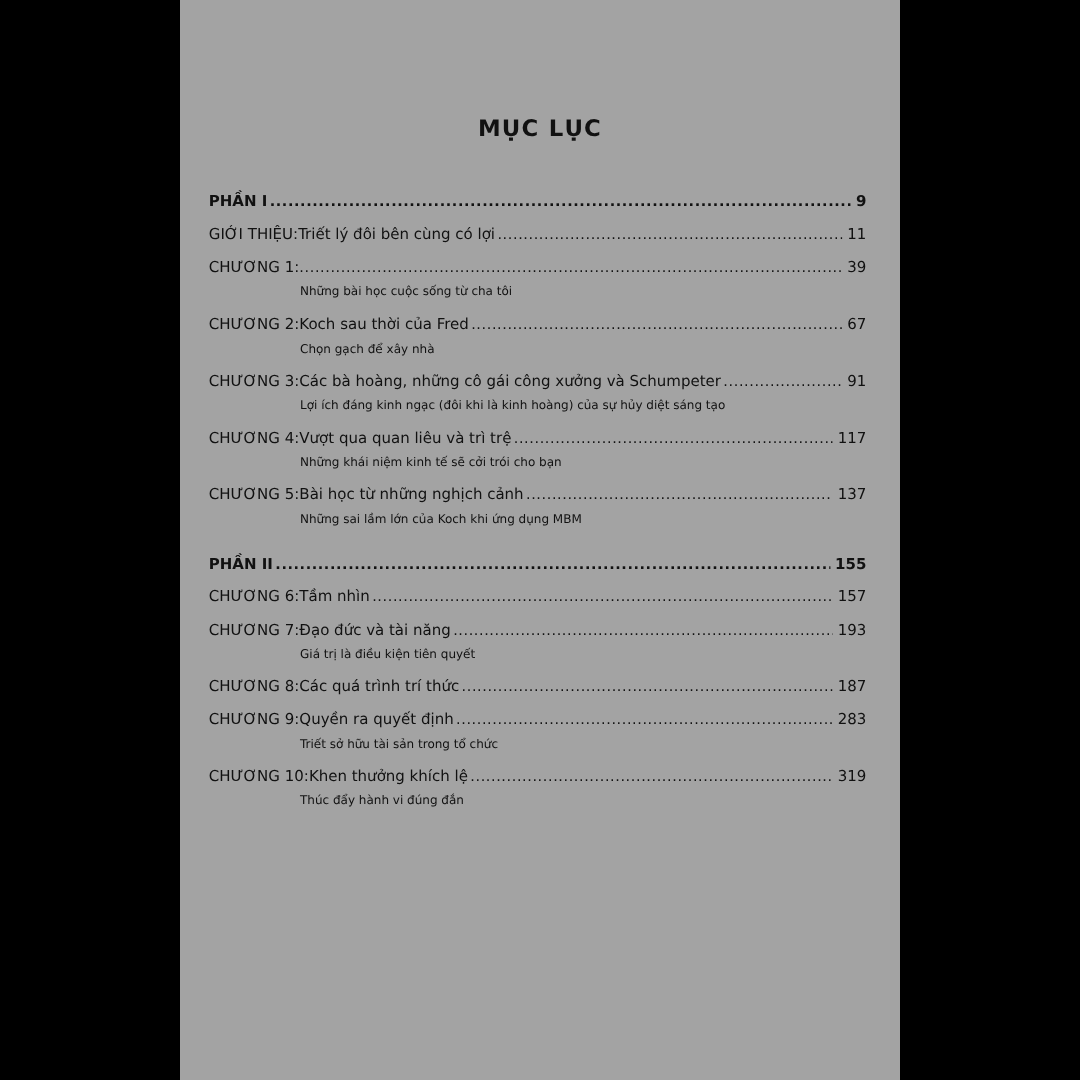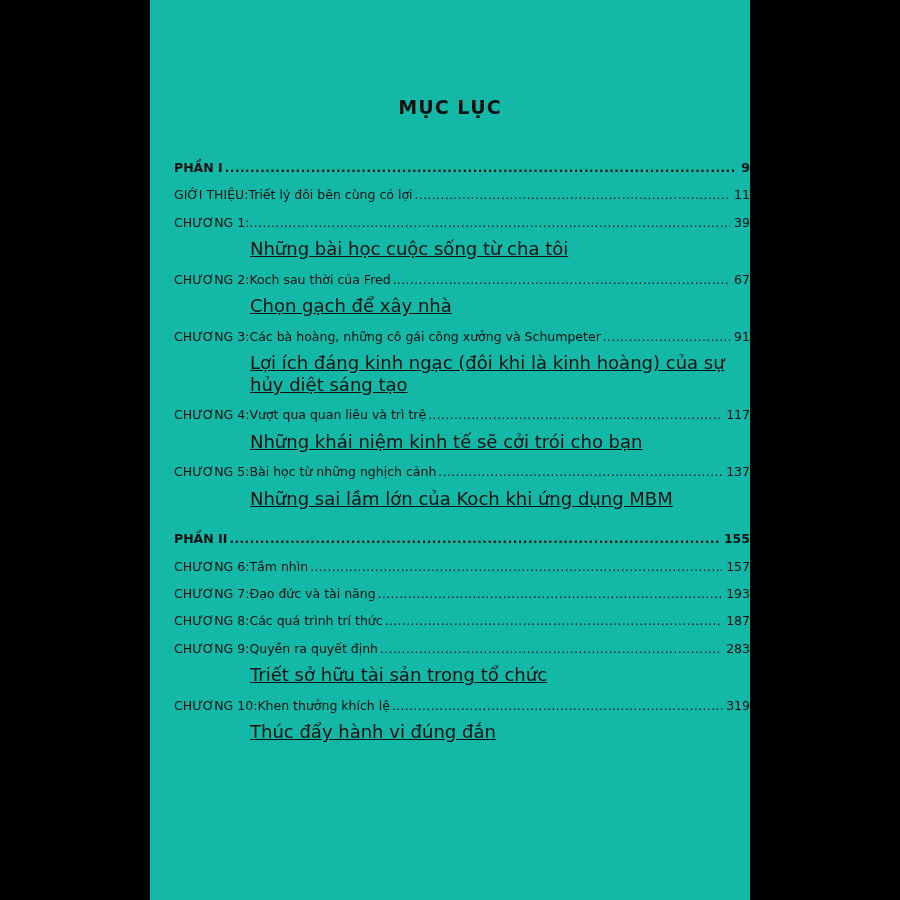--- a/index.html
+++ b/index.html
@@ -12,33 +12,33 @@
     height: 900px;
     overflow: hidden;
     font-family: "DejaVu Sans", sans-serif;
   }
   #page {
     position: absolute;
     left: 150px;
     top: 0;
     width: 600px;
     height: 900px;
-    background: #14b8a6;
+    background: #a3a3a3;
   }
   #title {
     text-align: center;
     font-size: 19px;
     font-weight: bold;
     letter-spacing: 1px;
     color: #111111;
     margin-top: 96px;
   }
   #toc {
     margin-top: 42px;
-    padding: 0 0 0 24px;
+    padding: 0 28px 0 24px;
   }
   .entry {
     display: flex;
     align-items: baseline;
     font-size: 12.5px;
     color: #111111;
     line-height: 1.2;
     margin-bottom: 12px;
   }
   .entry.part {
@@ -65,26 +65,25 @@
     font-size: 12px;
     min-width: 8px;
   }
   .entry .page {
     flex: 0 0 auto;
     padding-left: 4px;
     text-align: right;
     white-space: nowrap;
   }
   .sub {
-    font-size: 18px;
+    font-size: 10px;
     color: #111111;
     margin: -4px 0 12px 0;
     padding-left: 76px;
     line-height: 1.2;
-    text-decoration: underline;
   }
   .gap-before {
     margin-top: 22px;
   }
 </style>
 </head>
 <body>
 
 <div id="page">
   <div id="title">MỤC LỤC</div>
@@ -144,20 +143,21 @@
         <span class="title">Tầm nhìn</span>
         <span class="dots">........................................................................................................................................................................................................</span>
         <span class="page">157</span>
       </div>
       <div class="entry">
         <span class="label">CHƯƠNG 7:</span>
         <span class="title">Đạo đức và tài năng</span>
         <span class="dots">........................................................................................................................................................................................................</span>
         <span class="page">193</span>
       </div>
+      <div class="sub">Giá trị là điều kiện tiên quyết</div>
       <div class="entry">
         <span class="label">CHƯƠNG 8:</span>
         <span class="title">Các quá trình trí thức</span>
         <span class="dots">........................................................................................................................................................................................................</span>
         <span class="page">187</span>
       </div>
       <div class="entry">
         <span class="label">CHƯƠNG 9:</span>
         <span class="title">Quyền ra quyết định</span>
         <span class="dots">........................................................................................................................................................................................................</span>

